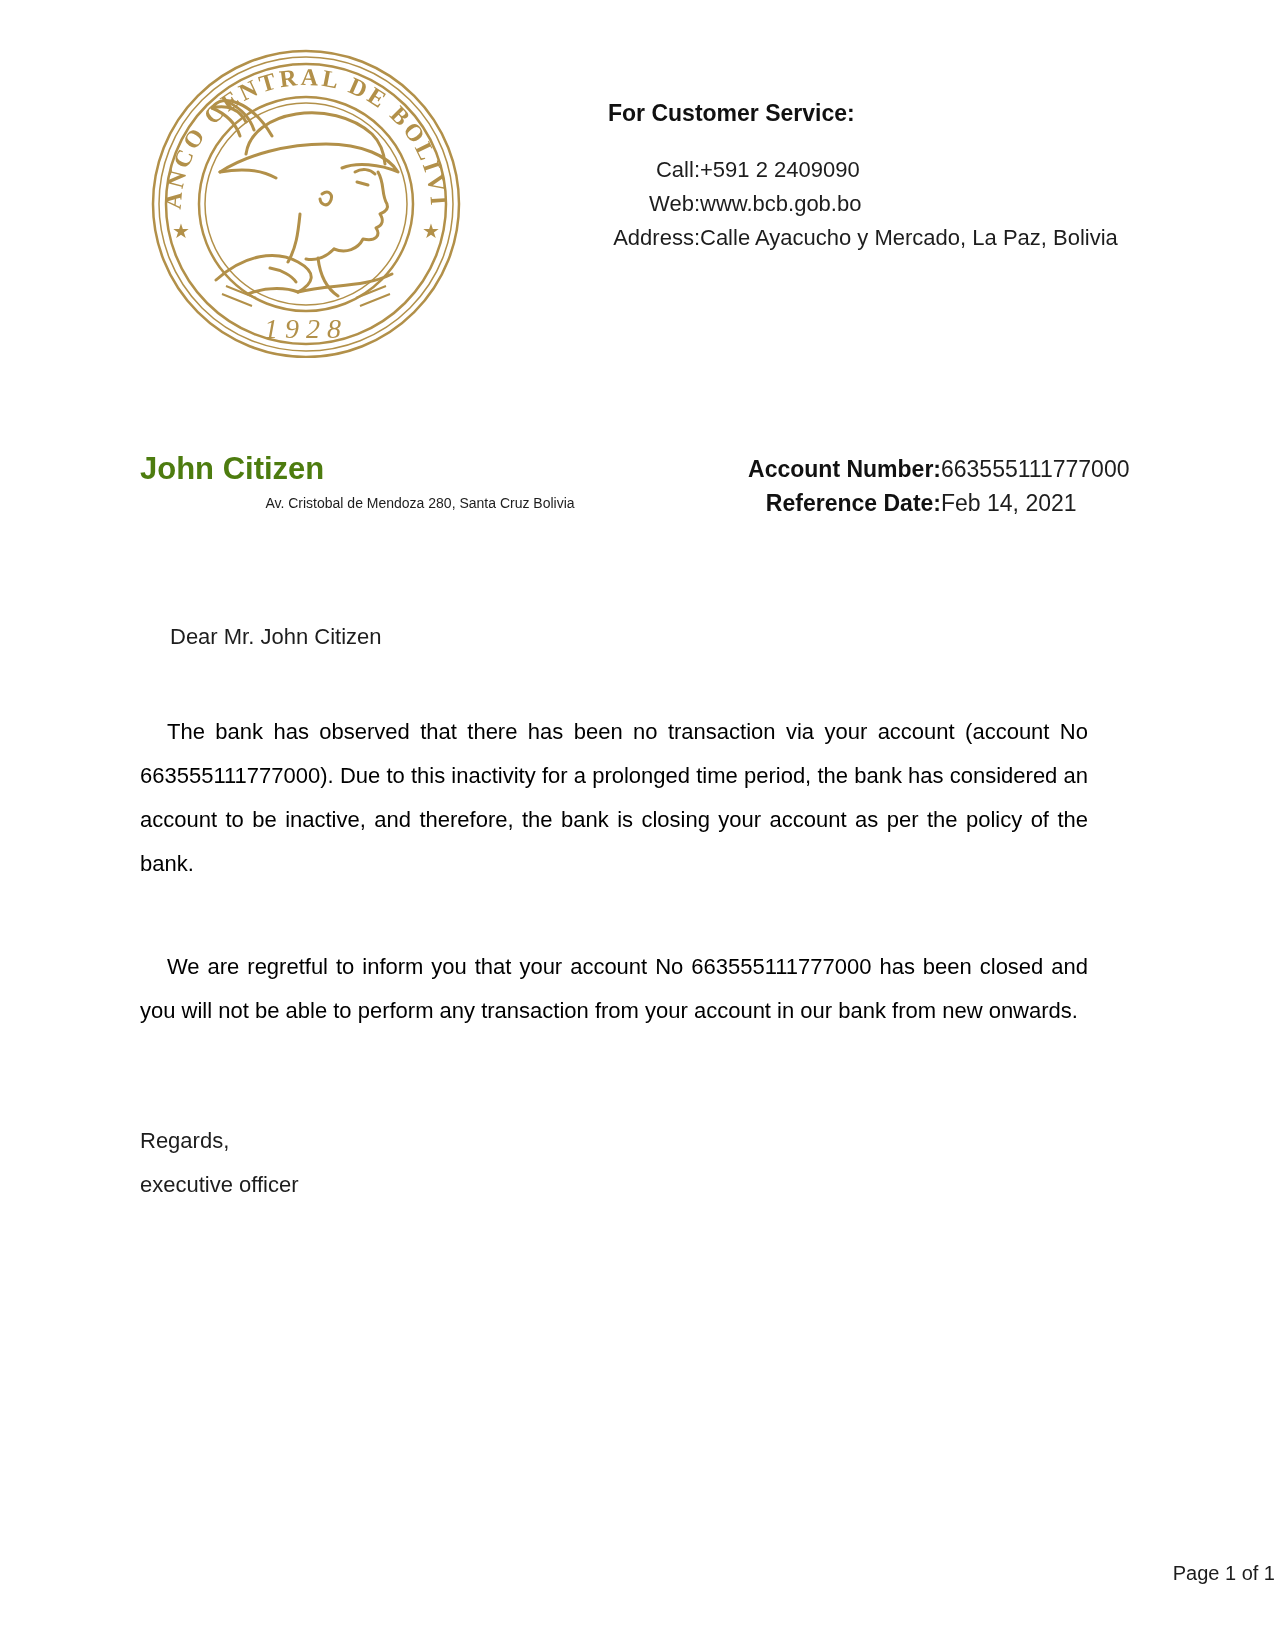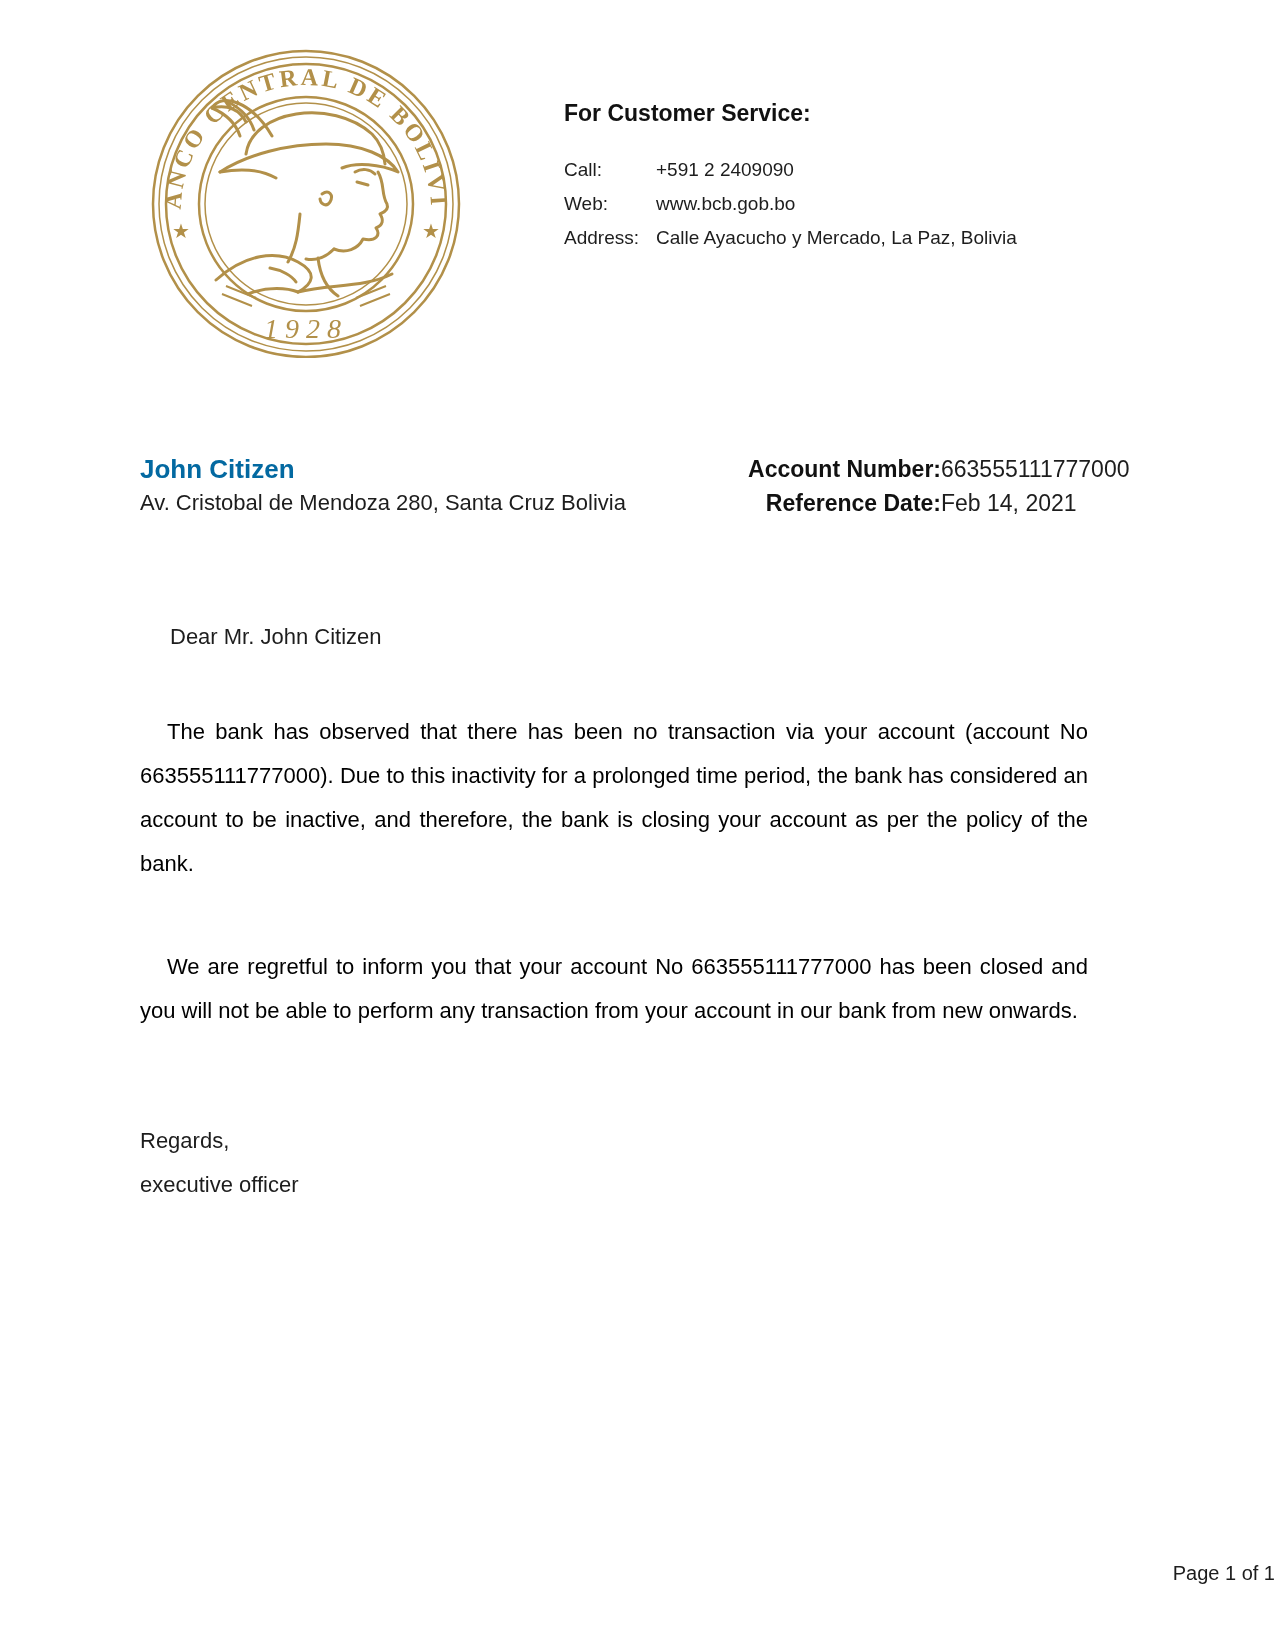--- a/index.html
+++ b/index.html
@@ -21,63 +21,65 @@
     position: absolute;
     left: 150px;
     top: 42px;
     width: 312px;
     height: 316px;
   }
 
   
   .cs-block {
     position: absolute;
-    left: 564px;
+    left: 608px;
     top: 100px;
     width: 560px;
   }
   .cs-heading {
     font-size: 23px;
     font-weight: bold;
     color: #111111;
     margin-bottom: 26px;
   }
   .cs-row {
     display: flex;
-    font-size: 19px;
+    font-size: 22px;
     line-height: 34px;
     color: #1d1d1d;
+    text-align: right;
   }
   .cs-label {
     width: 92px;
     flex: 0 0 92px;
   }
 
   
   .info-row {
     position: absolute;
     left: 140px;
     top: 452px;
     width: 995px;
   }
   .recipient {
     position: absolute;
     left: 0;
     top: 0;
     width: 560px;
   }
   .recipient-name {
-    font-size: 26px;
+    font-size: 31px;
     font-weight: bold;
-    color: #0369a1;
+    color: #4d7c0f;
     line-height: 34px;
   }
   .recipient-address {
-    font-size: 22px;
-    line-height: 34px;
+    font-size: 14px;
+    line-height: 34px;
+    text-align: center;
   }
   .acct-block {
     position: absolute;
     left: 605px;
     top: 0;
     width: 390px;
   }
   .acct-row {
     display: flex;
     font-size: 23px;

